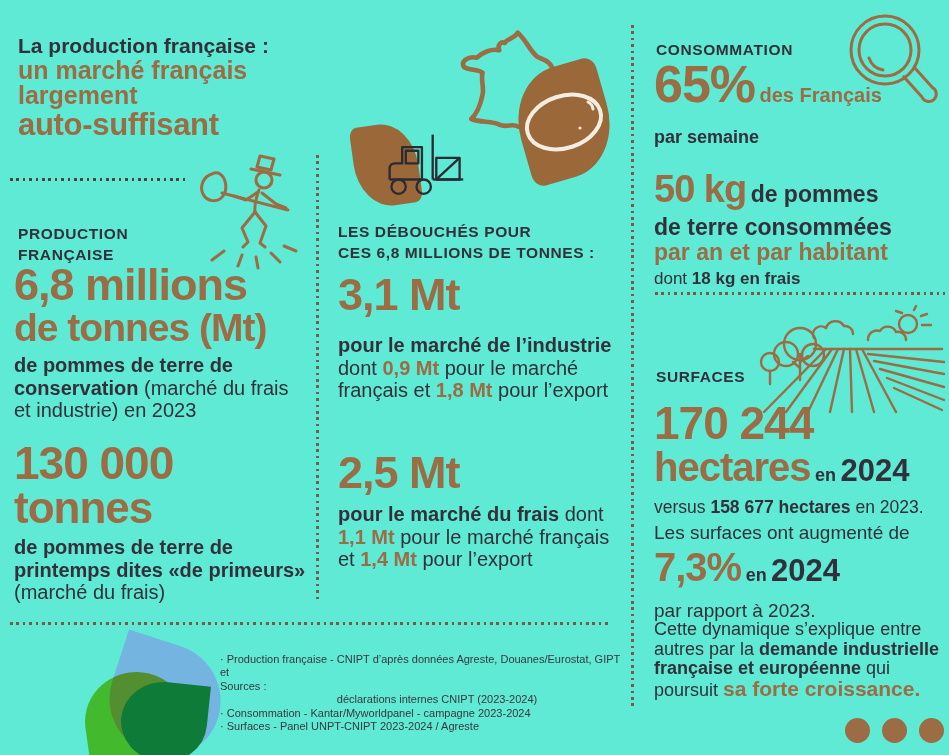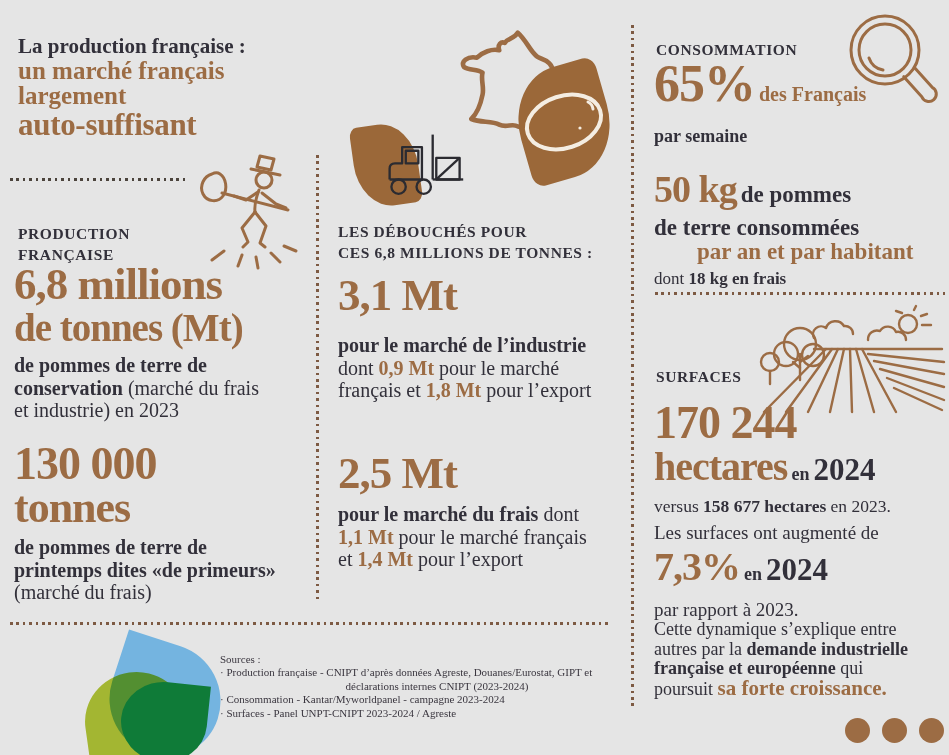--- a/index.html
+++ b/index.html
@@ -1,19 +1,19 @@
 <!DOCTYPE html>
 <html><head>
 <meta charset="utf-8">
 <style>
   html,body{margin:0;padding:0;}
   .page{
     position:relative; width:949px; height:755px; overflow:hidden;
-    background:#e5e5e5;
-    font-family:Liberation Serif, serif;
+    background:#5eead4;
+    font-family:Liberation Sans, sans-serif;
     color:#32303a;
   }
   .abs{position:absolute;}
   .brown{color:#9c6c44;}
   .ink{color:#32303a;}
   .b{font-weight:700;}
   .w8{font-weight:800;}
   
   .title-l1{font-size:21px;line-height:24px;font-weight:700;color:#32303a;}
   .title-l2{font-size:25px;line-height:25px;font-weight:800;color:#9c6c44;}
@@ -163,21 +163,21 @@
       <div><span class="b">par semaine</span></div>
     </div>
   </div>
 
   <div class="abs" style="left:654px;top:170px;width:295px;">
     <div style="line-height:38px;">
       <span class="num-xl" style="font-size:38px;">50 kg</span>
       <span class="w8 ink" style="font-size:23px;">de pommes</span>
     </div>
     <div class="w8 ink" style="font-size:23px;line-height:23.5px;">de terre consommées</div>
-    <div class="w8 brown" style="font-size:23px;line-height:24px;margin-left:43px;">par an et par habitant</div>
+    <div class="w8 brown" style="font-size:23px;line-height:24px;">par an et par habitant</div>
     <div style="font-size:17px;line-height:22px;margin-top:4px;"><span>dont </span><span class="b">18 kg en frais</span></div>
   </div>
 
   <div class="abs hdots" style="left:655px;top:292px;width:290px;"></div>
 
   <svg class="abs" style="left:756px;top:304px;" width="192" height="110" viewBox="0 0 192 110" fill="none" stroke="#9c6c44" stroke-width="2.4" stroke-linecap="round" stroke-linejoin="round">
     <circle cx="14" cy="58" r="9"></circle>
       <line x1="14" y1="67" x2="14" y2="80"></line>
     <circle cx="30" cy="50" r="12"></circle>
       <circle cx="44" cy="40" r="16"></circle>
@@ -240,20 +240,20 @@
     <span class="dot"></span><span class="dot"></span><span class="dot"></span>
   </div>
 
   <div class="abs" style="left:85px;top:644px;width:145px;height:115px;">
     <div class="leaf" style="left:24px;top:0;width:112px;height:112px;background:#74b4e0;border-radius:0 62% 58% 62%;transform:rotate(18deg);"></div>
     <div class="leaf" style="left:0;top:28px;width:102px;height:98px;background:#b6cb37;border-radius:60% 60% 60% 0;transform:rotate(-8deg);mix-blend-mode:multiply;"></div>
     <div class="leaf" style="left:36px;top:38px;width:86px;height:80px;background:#0f7b38;border-radius:60% 0 60% 60%;transform:rotate(6deg);"></div>
   </div>
 
   <div class="abs src" style="left:220px;top:653px;width:410px;">
+    <div>· Production française - CNIPT d’après données Agreste, Douanes/Eurostat, GIPT et</div>
     <div>Sources :</div>
-    <div>· Production française - CNIPT d’après données Agreste, Douanes/Eurostat, GIPT et</div>
     <div style="padding-left:24px;text-align:center;">déclarations internes CNIPT (2023-2024)</div>
     <div>· Consommation - Kantar/Myworldpanel - campagne 2023-2024</div>
     <div>· Surfaces - Panel UNPT-CNIPT 2023-2024 / Agreste</div>
   </div>
 
 </div>
 
 </body></html>

